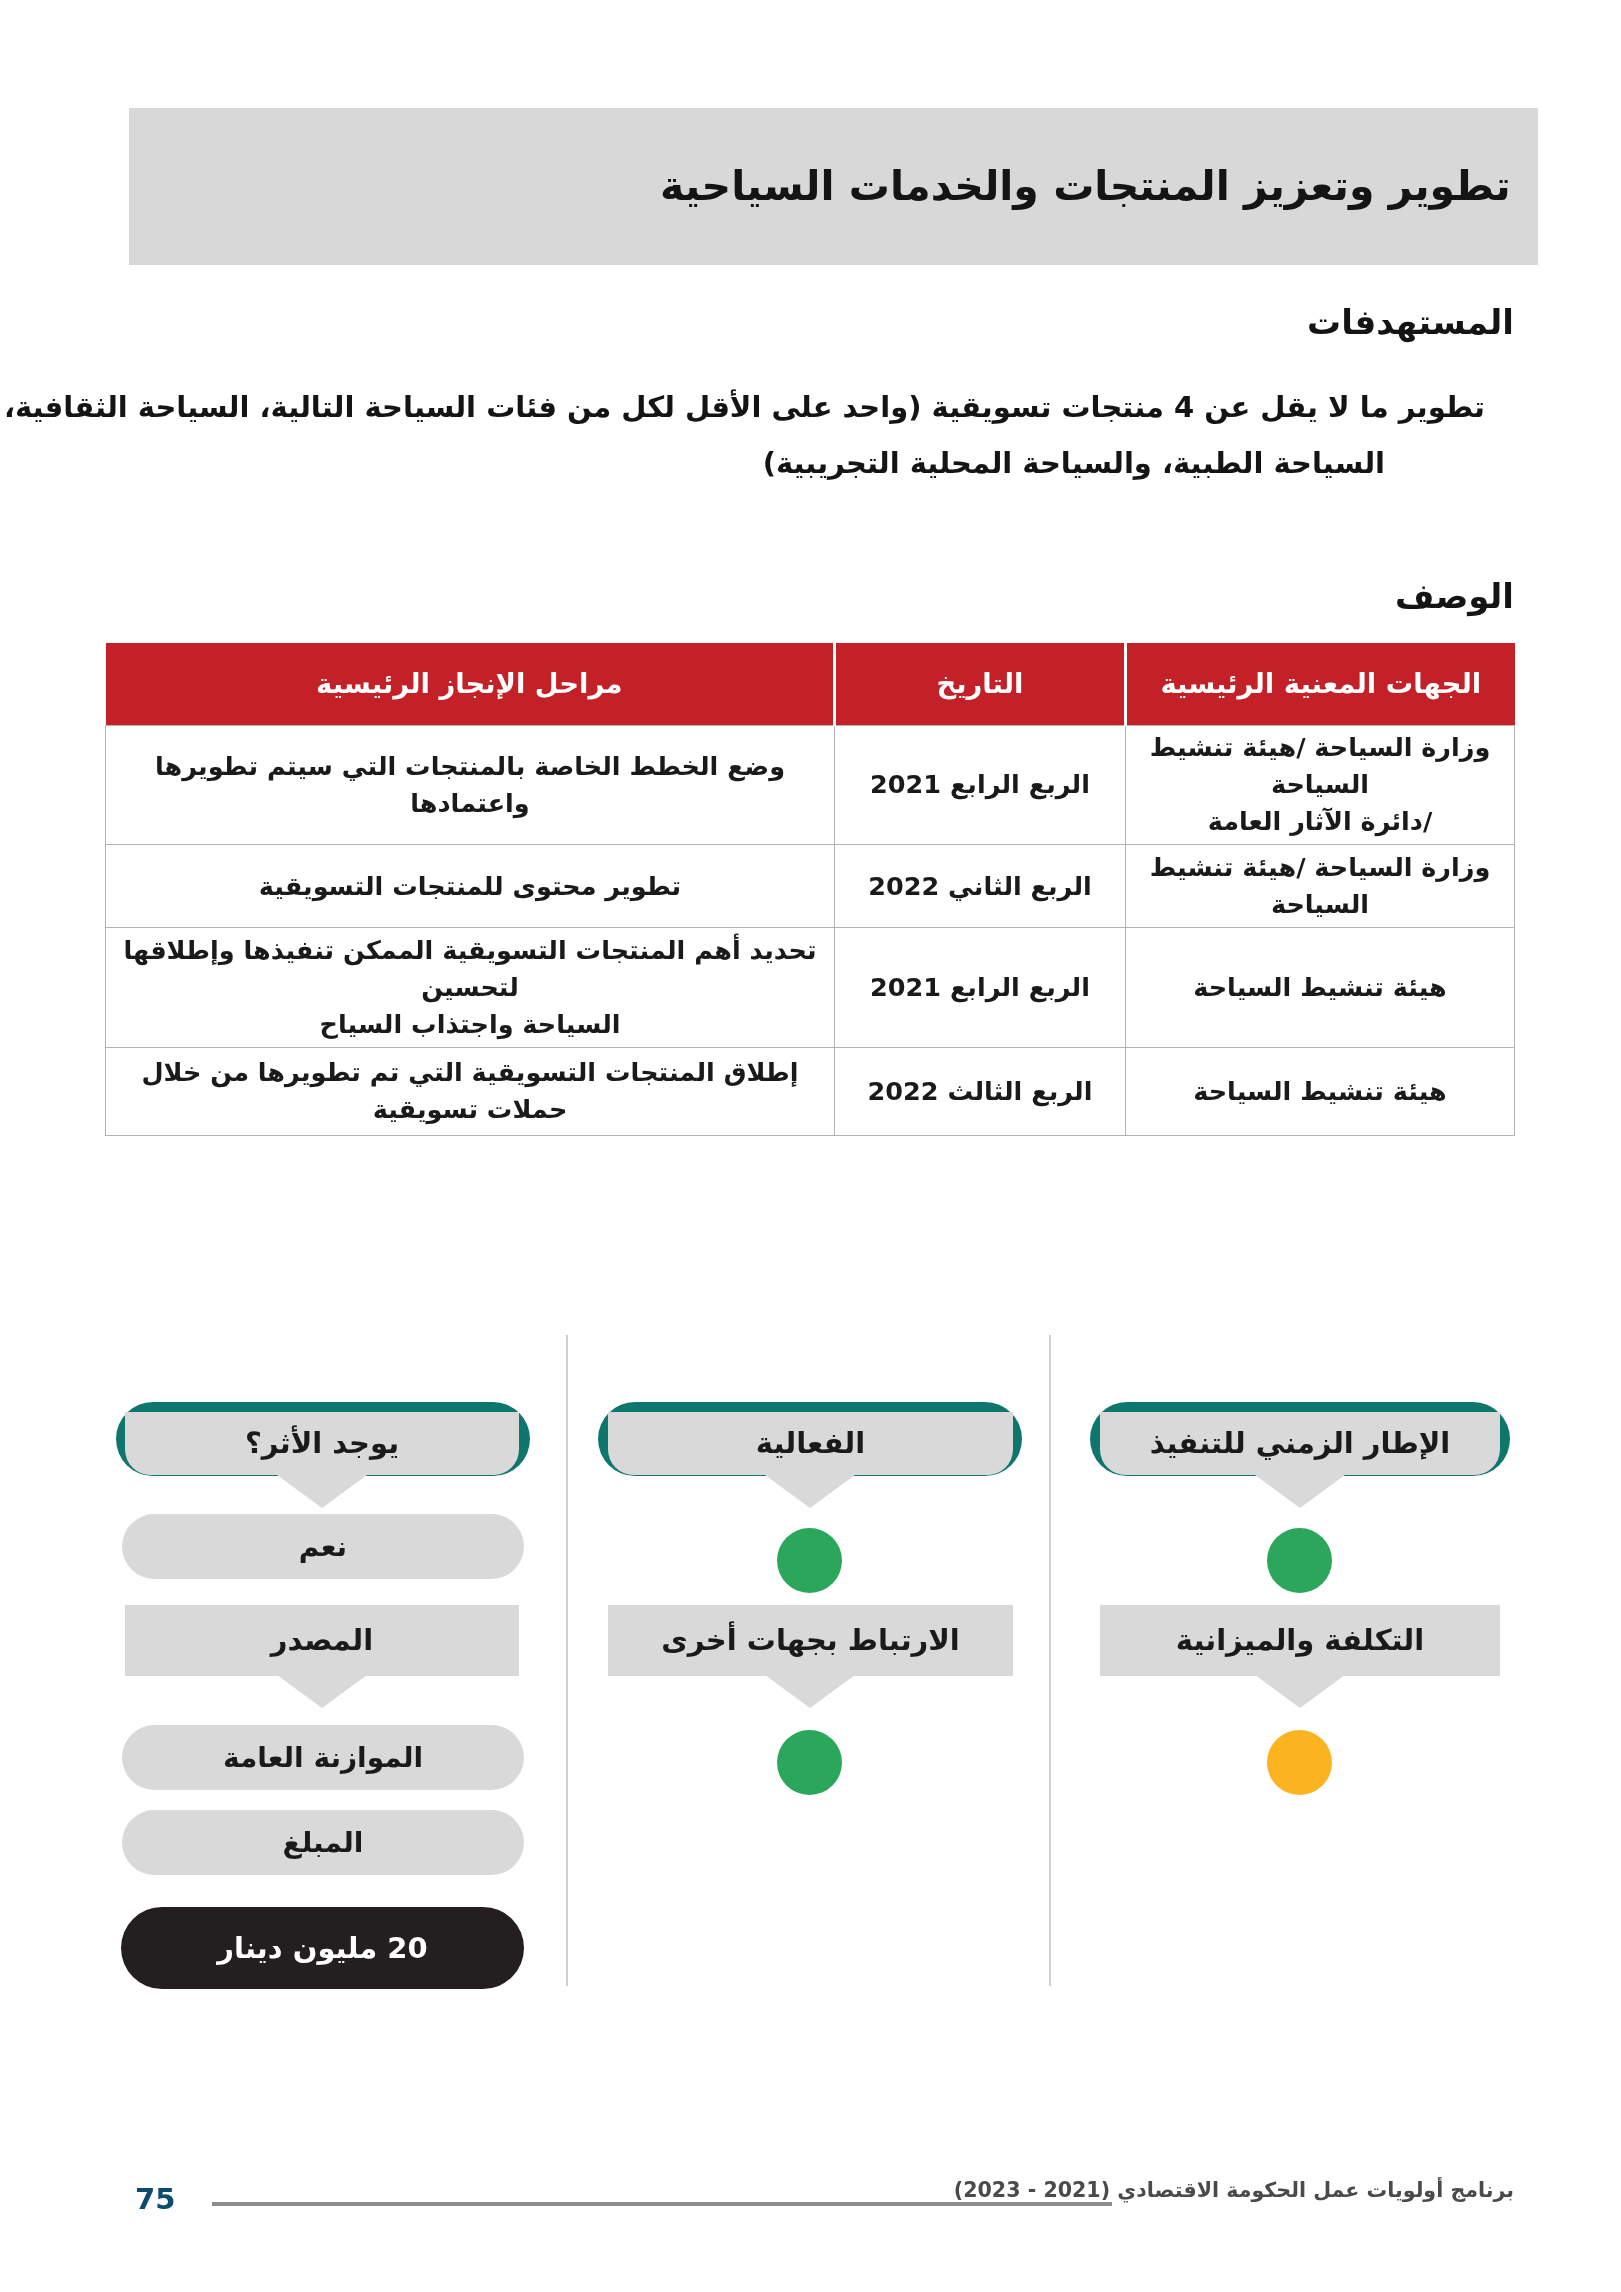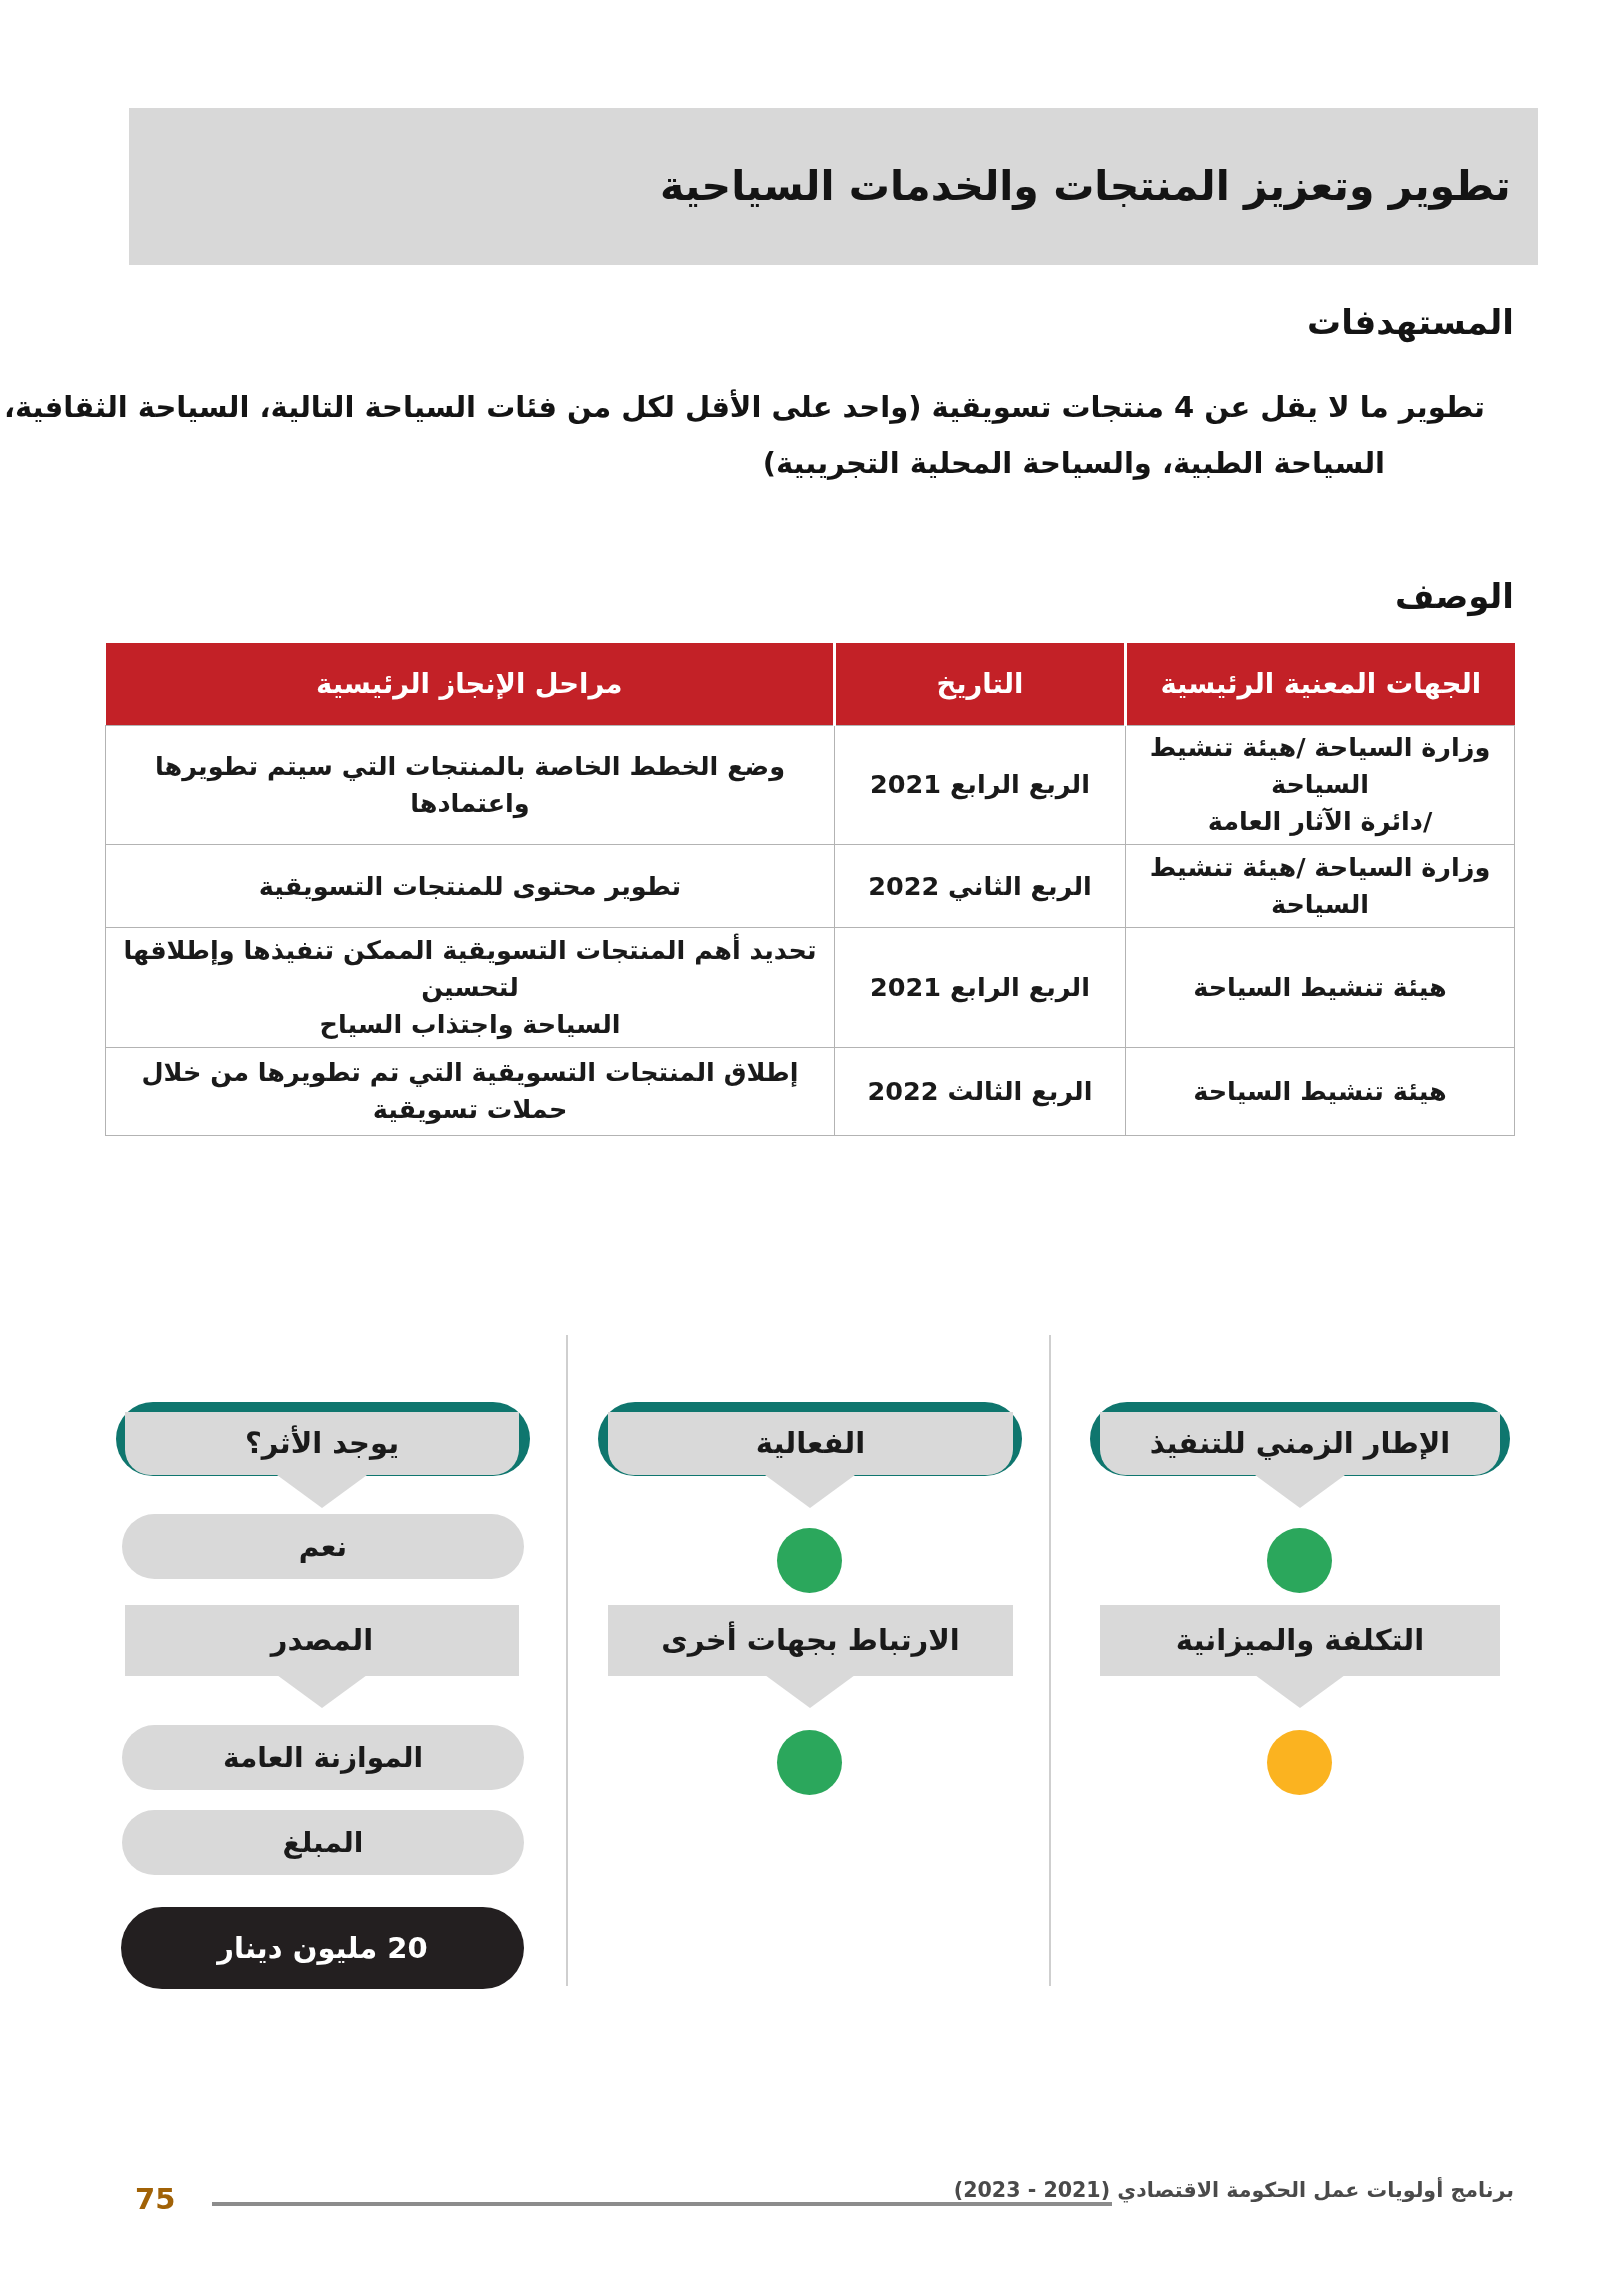--- a/index.html
+++ b/index.html
@@ -89,21 +89,21 @@
   .amount-pill {
     position:absolute; left:121px; top:1907px; width:403px; height:82px;
     background:#231F20; border-radius:41px; text-align:center;
     line-height:82px; font-size:29px; font-weight:bold; color:#ffffff;
     direction:rtl;
   }
 
   
   .page-number {
     position:absolute; left:135px; top:2182px; font-size:29px;
-    font-weight:bold; color:#a16207;
+    font-weight:bold; color:#0c4a6e;
   }
   .footer-rule {
     position:absolute; left:212px; top:2202px; width:900px; height:3.9px;
     background:#8c8c8c;
   }
   .footer-text {
     position:absolute; right:107px; top:2178px; font-size:20.6px;
     font-weight:bold; color:#4a4a4a; direction:rtl; white-space:nowrap;
   }
 </style>

